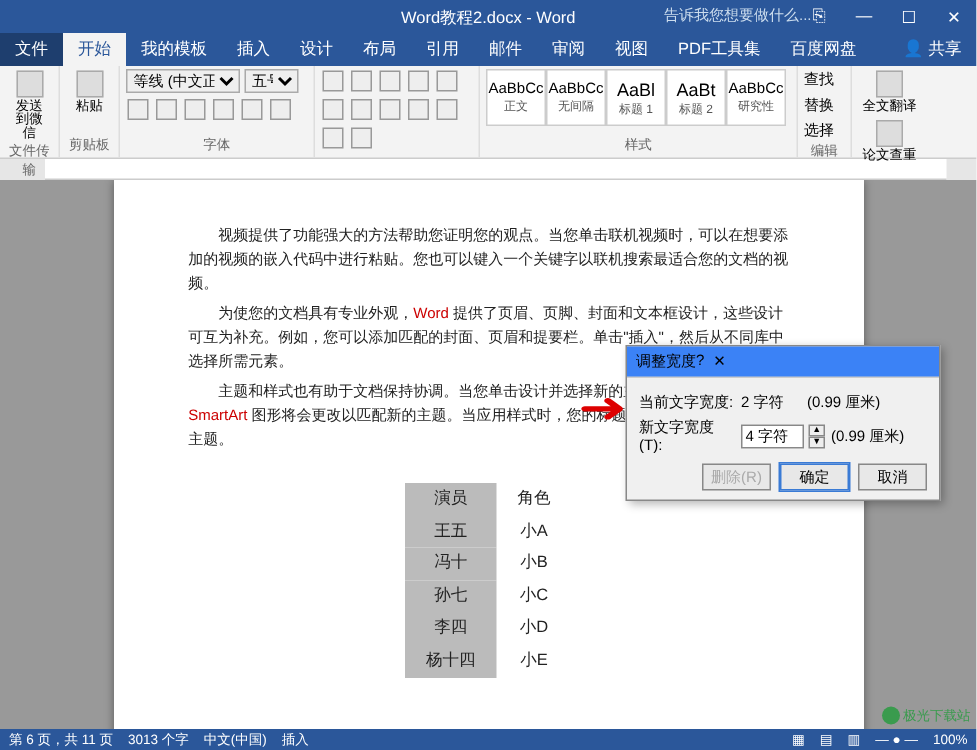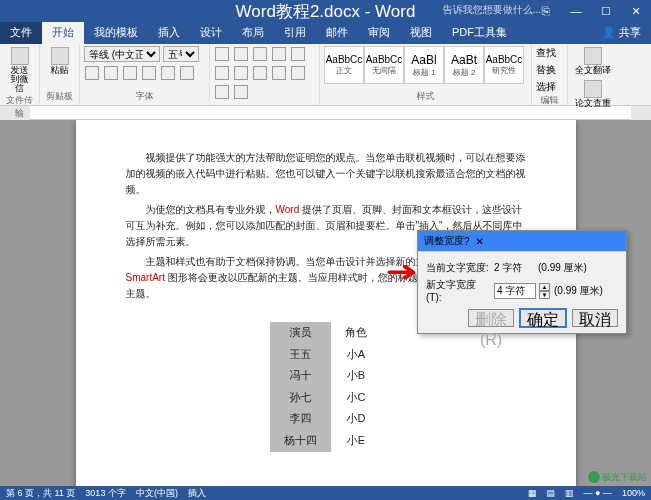--- a/index.html
+++ b/index.html
@@ -1,18 +1,18 @@
 <!DOCTYPE html>
 <html><head>
 <meta charset="utf-8">
 <style>
 *{box-sizing:border-box;margin:0;padding:0;font-family:"Microsoft YaHei",SimSun,sans-serif}
 body{width:651px;height:500px;background:#e6e6e6;overflow:hidden;position:relative;font-size:11px}
 .titlebar{height:22px;background:#2b579a;color:#fff;display:flex;align-items:center;justify-content:center;position:relative}
-.titlebar .title{font-size:17px}
+.titlebar .title{font-size:11px}
 .titlebar .wincontrols{position:absolute;right:0;top:0;display:flex}
 .titlebar .wincontrols span{width:30px;height:22px;display:flex;align-items:center;justify-content:center;font-size:11px;cursor:pointer}
 .titlebar .tellme{position:absolute;right:110px;top:3px;font-size:10px;color:#cde}
 .menubar{height:22px;background:#2b579a;display:flex;align-items:flex-end}
 .menubar .tab{padding:4px 10px;color:#fff;font-size:11px;cursor:pointer}
 .menubar .tab.file{background:#1e3e6e}
 .menubar .tab.active{background:#f3f3f3;color:#2b579a}
 .menubar .right{margin-left:auto;display:flex}
 .ribbon{height:62px;background:#f3f3f3;border-bottom:1px solid #ccc;display:flex;font-size:10px}
 .rgroup{border-right:1px solid #ddd;padding:2px 4px;display:flex;flex-direction:column;justify-content:space-between;position:relative}
@@ -38,21 +38,21 @@
 .dialog .dtitle{padding:3px 6px;display:flex;justify-content:flex-start;align-items:center;background:#3b82f6;border-bottom:1px solid #ccc}
 .dialog .dtitle .dctrl{display:flex;gap:6px}
 .dialog .dbody{padding:6px 8px}
 .dialog .drow{display:flex;align-items:center;gap:4px;margin:3px 0}
 .dialog .drow label{width:64px}
 .dialog .drow .val{width:40px}
 .dialog input{width:42px;height:16px;font-size:10px;padding:0 2px;border:1px solid #888}
 .spin{display:flex;flex-direction:column;margin-left:-1px}
 .spin span{width:11px;height:8px;border:1px solid #888;background:#eee;font-size:6px;line-height:6px;text-align:center;cursor:pointer}
 .dialog .dbtns{display:flex;justify-content:flex-end;gap:6px;margin-top:6px}
-.dialog .dbtns button{width:46px;height:18px;font-size:16px;border:1px solid #888;background:#e8e8e8;cursor:pointer}
+.dialog .dbtns button{width:46px;height:18px;font-size:10px;border:1px solid #888;background:#e8e8e8;cursor:pointer}
 .dialog .dbtns button.primary{border:1px solid #3a7bd5;outline:1px solid #3a7bd5}
 .arrow1{position:absolute;right:238px;top:255px;font-size:28px;color:#d00;transform:scaleX(1.4)}
 .arrow2{position:absolute;right:120px;top:298px;font-size:24px;color:#d00;transform:rotate(-50deg)}
 .statusbar{position:absolute;bottom:0;left:0;right:0;height:14px;background:#2b579a;color:#fff;font-size:9px;display:flex;align-items:center;padding:0 6px;gap:10px}
 .statusbar .spacer{flex:1}
 .watermark{position:absolute;right:4px;bottom:16px;font-size:9px;color:#3a9b4e;display:flex;align-items:flex-start;gap:2px}
 .watermark .globe{width:12px;height:12px;border-radius:50%;background:#3a9b4e}
 select.fontsel{height:16px;font-size:10px;border:1px solid #aaa}
 </style>
 </head>
@@ -74,20 +74,21 @@
   <div class="tab active">开始</div>
   <div class="tab">我的模板</div>
   <div class="tab">插入</div>
   <div class="tab">设计</div>
   <div class="tab">布局</div>
   <div class="tab">引用</div>
   <div class="tab">邮件</div>
   <div class="tab">审阅</div>
   <div class="tab">视图</div>
   <div class="tab">PDF工具集</div>
+  <div class="tab">百度网盘</div>
   <div class="right">
     <div class="tab">👤 <span>共享</span></div>
   </div>
 </div>
 
 <div class="ribbon">
   <div class="rgroup" style="width:40px">
     <div class="btn-v">
       <span class="ico"></span>
       <span class="lbl">发送到微信</span>

